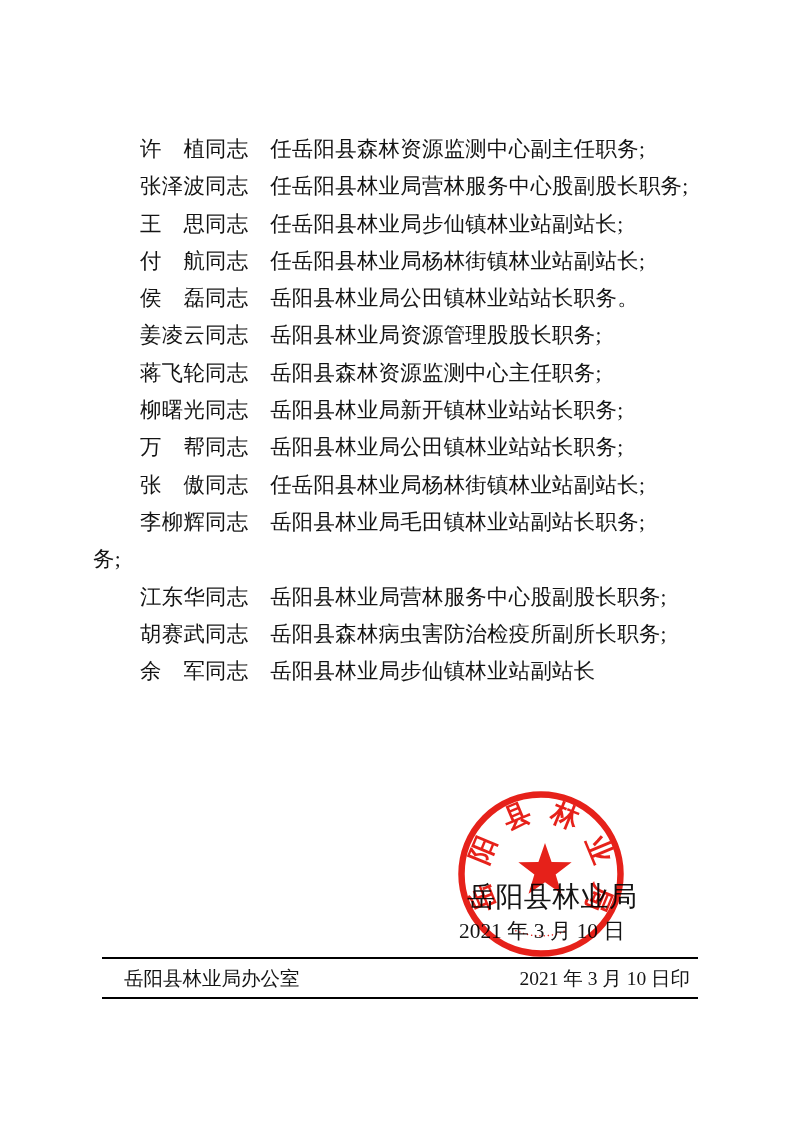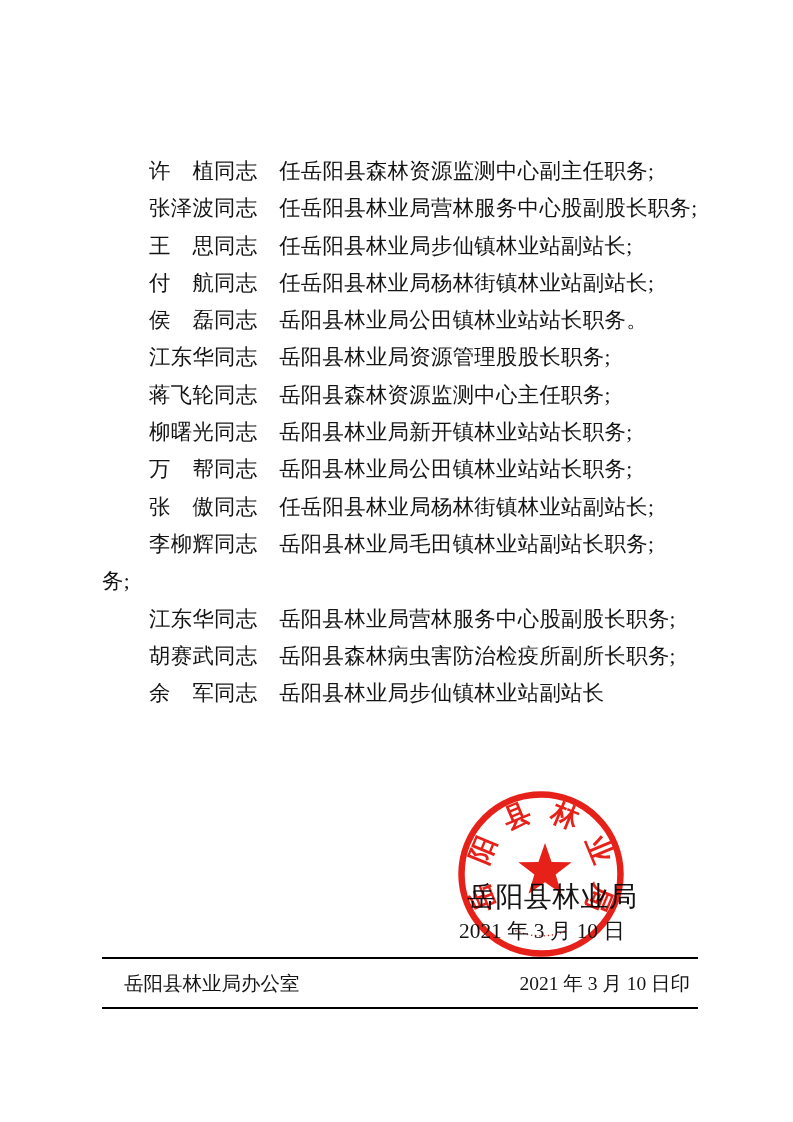--- a/index.html
+++ b/index.html
@@ -6,41 +6,41 @@
   .page {
     position:relative;
     width:793px; height:1122px;
     background:#ffffff;
     font-family:"Liberation Serif","DejaVu Serif",serif;
     color:#141414;
     overflow:hidden;
   }
   .body-text {
     position:absolute;
-    left:102px; top:131px; width:610px;margin-top:22px;
+    left:93px; top:131px; width:610px;
   }
   .body-text p {
     margin:0;
     height:37.3px;
     line-height:37.3px;
     font-size:21.4px;
     letter-spacing:0.3px;
     white-space:nowrap;
   }
   .body-text p.ind { padding-left:47px; }
   .sig-org {
     position:absolute; left:467px; top:878px;
     font-size:28px; letter-spacing:0.4px; white-space:nowrap;
   }
   .sig-date {
     position:absolute; left:459px; top:916px;
     font-size:21.4px; white-space:nowrap;
   }
   .footer {
-    position:absolute; left:102px; top:957px; width:596px; height:52px;
+    position:absolute; left:102px; top:957px; width:596px; height:42px;
     border-top:2px solid #000;
     border-bottom:2px solid #000;
     box-sizing:border-box;
     display:flex; justify-content:space-between; align-items:center;
     padding:0 8px 0 22px;
     font-size:19.5px; white-space:nowrap;
   }
   .seal {
     position:absolute; left:446px; top:779px;
     width:190px; height:190px;
@@ -59,21 +59,21 @@
 <body>
 
 <div class="page">
 
   <div class="body-text">
     <p class="ind">许　植同志　任岳阳县森林资源监测中心副主任职务;</p>
     <p class="ind">张泽波同志　任岳阳县林业局营林服务中心股副股长职务;</p>
     <p class="ind">王　思同志　任岳阳县林业局步仙镇林业站副站长;</p>
     <p class="ind">付　航同志　任岳阳县林业局杨林街镇林业站副站长;</p>
     <p class="ind">侯　磊同志　岳阳县林业局公田镇林业站站长职务。</p>
-    <p class="ind">江东华同志　岳阳县林业局资源管理股股长职务;</p>
+    <p class="ind">姜凌云同志　岳阳县林业局资源管理股股长职务;</p>
     <p class="ind">蒋飞轮同志　岳阳县森林资源监测中心主任职务;</p>
     <p class="ind">柳曙光同志　岳阳县林业局新开镇林业站站长职务;</p>
     <p class="ind">万　帮同志　岳阳县林业局公田镇林业站站长职务;</p>
     <p class="ind">张　傲同志　任岳阳县林业局杨林街镇林业站副站长;</p>
     <p class="ind">李柳辉同志　岳阳县林业局毛田镇林业站副站长职务;</p>
     <p>务;</p>
     <p class="ind">江东华同志　岳阳县林业局营林服务中心股副股长职务;</p>
     <p class="ind">胡赛武同志　岳阳县森林病虫害防治检疫所副所长职务;</p>
     <p class="ind">余　军同志　岳阳县林业局步仙镇林业站副站长</p>
   </div>

